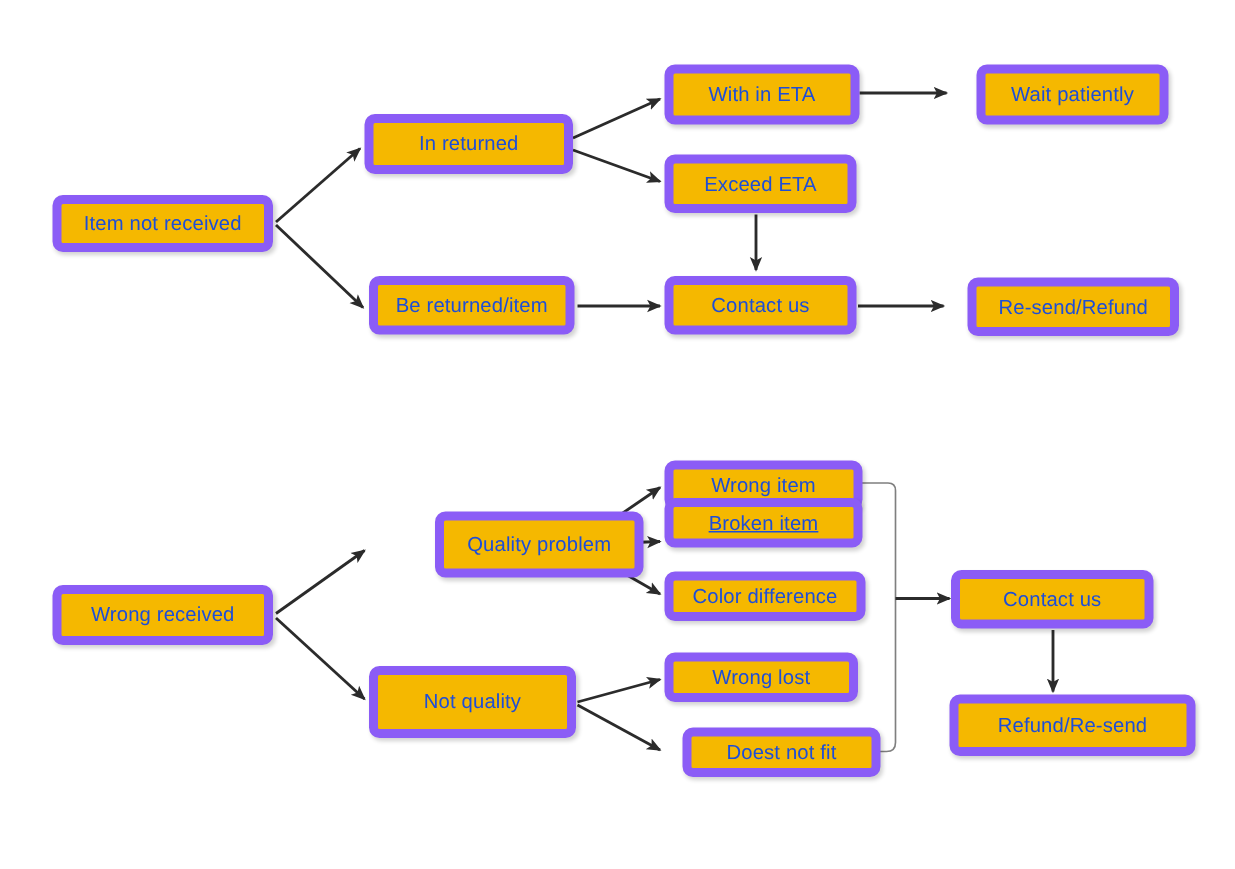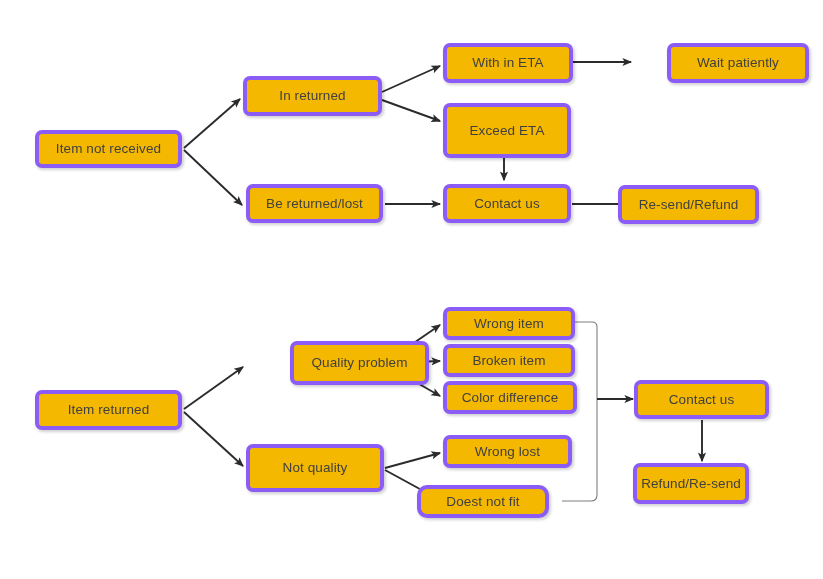--- a/index.html
+++ b/index.html
@@ -15,23 +15,23 @@
     position: relative;
     width: 823px;
     height: 579px;
     background: #ffffff;
     overflow: hidden;
   }
   .node {
     position: absolute;
     box-sizing: border-box;
     background: #F5B800;
-    border: 4px solid #8b5cf6;
+    border: 6px solid #8b5cf6;
     border-radius: 7px;
-    color: #404040;
+    color: #1d4ed8;
     display: flex;
     align-items: center;
     justify-content: center;
     text-align: center;
     font-size: 13.5px;
     font-weight: 400;
     letter-spacing: 0.1px;
     line-height: 1.15;
     box-shadow: 1.5px 2px 3px rgba(0,0,0,0.18);
     padding: 0 6px;
@@ -106,43 +106,43 @@
 
     <path class="edge" d="M 702 420 L 702 461" marker-end="url(#arrow)"></path>
   </svg>
 
   <div class="node" style="left:35px; top:130px; width:147px; height:38px;">Item not received</div>
 
   <div class="node" style="left:243px; top:76px; width:139px; height:40px;">In returned</div>
 
   <div class="node" style="left:443px; top:43px; width:130px; height:40px;">With in ETA</div>
 
-  <div class="node" style="left:667px; top:43px; width:142px; height:40px;">Wait patiently</div>
+  <div class="node" style="left:651px; top:43px; width:128px; height:40px;">Wait patiently</div>
 
-  <div class="node" style="left:443px; top:103px; width:128px; height:55px;">Exceed ETA</div>
+  <div class="node" style="left:443px; top:103px; width:128px; height:39px;">Exceed ETA</div>
 
-  <div class="node" style="left:246px; top:184px; width:137px; height:39px;">Be returned/lost</div>
+  <div class="node" style="left:246px; top:184px; width:137px; height:39px;">Be returned/item</div>
 
   <div class="node" style="left:443px; top:184px; width:128px; height:39px;">Contact us</div>
 
-  <div class="node" style="left:618px; top:185px; width:141px; height:39px;text-align:right;">Re-send/Refund</div>
+  <div class="node" style="left:645px; top:185px; width:141px; height:39px;text-align:right;">Re-send/Refund</div>
 
-  <div class="node" style="left:35px; top:390px; width:147px; height:40px;">Item returned</div>
+  <div class="node" style="left:35px; top:390px; width:147px; height:40px;">Wrong received</div>
 
   <div class="node" style="left:246px; top:341px; width:139px; height:44px;margin-left:44px;">Quality problem</div>
 
   <div class="node" style="left:443px; top:307px; width:132px; height:33px;">Wrong item</div>
 
-  <div class="node" style="left:443px; top:344px; width:132px; height:33px;">Broken item</div>
+  <div class="node" style="left:443px; top:332px; width:132px; height:33px;text-decoration:underline;">Broken item</div>
 
   <div class="node" style="left:246px; top:444px; width:138px; height:48px;">Not quality</div>
 
   <div class="node" style="left:443px; top:381px; width:134px; height:33px;">Color difference</div>
 
   <div class="node" style="left:443px; top:435px; width:129px; height:33px;">Wrong lost</div>
 
-  <div class="node" style="left:417px; top:485px; width:132px; height:33px;border-radius:10px;">Doest not fit</div>
+  <div class="node" style="left:455px; top:485px; width:132px; height:33px;">Doest not fit</div>
 
   <div class="node" style="left:634px; top:380px; width:135px; height:39px;">Contact us</div>
 
-  <div class="node" style="left:633px; top:463px; width:116px; height:41px;">Refund/Re-send</div>
+  <div class="node" style="left:633px; top:463px; width:164px; height:41px;">Refund/Re-send</div>
 
 </div>
 
 </body></html>

